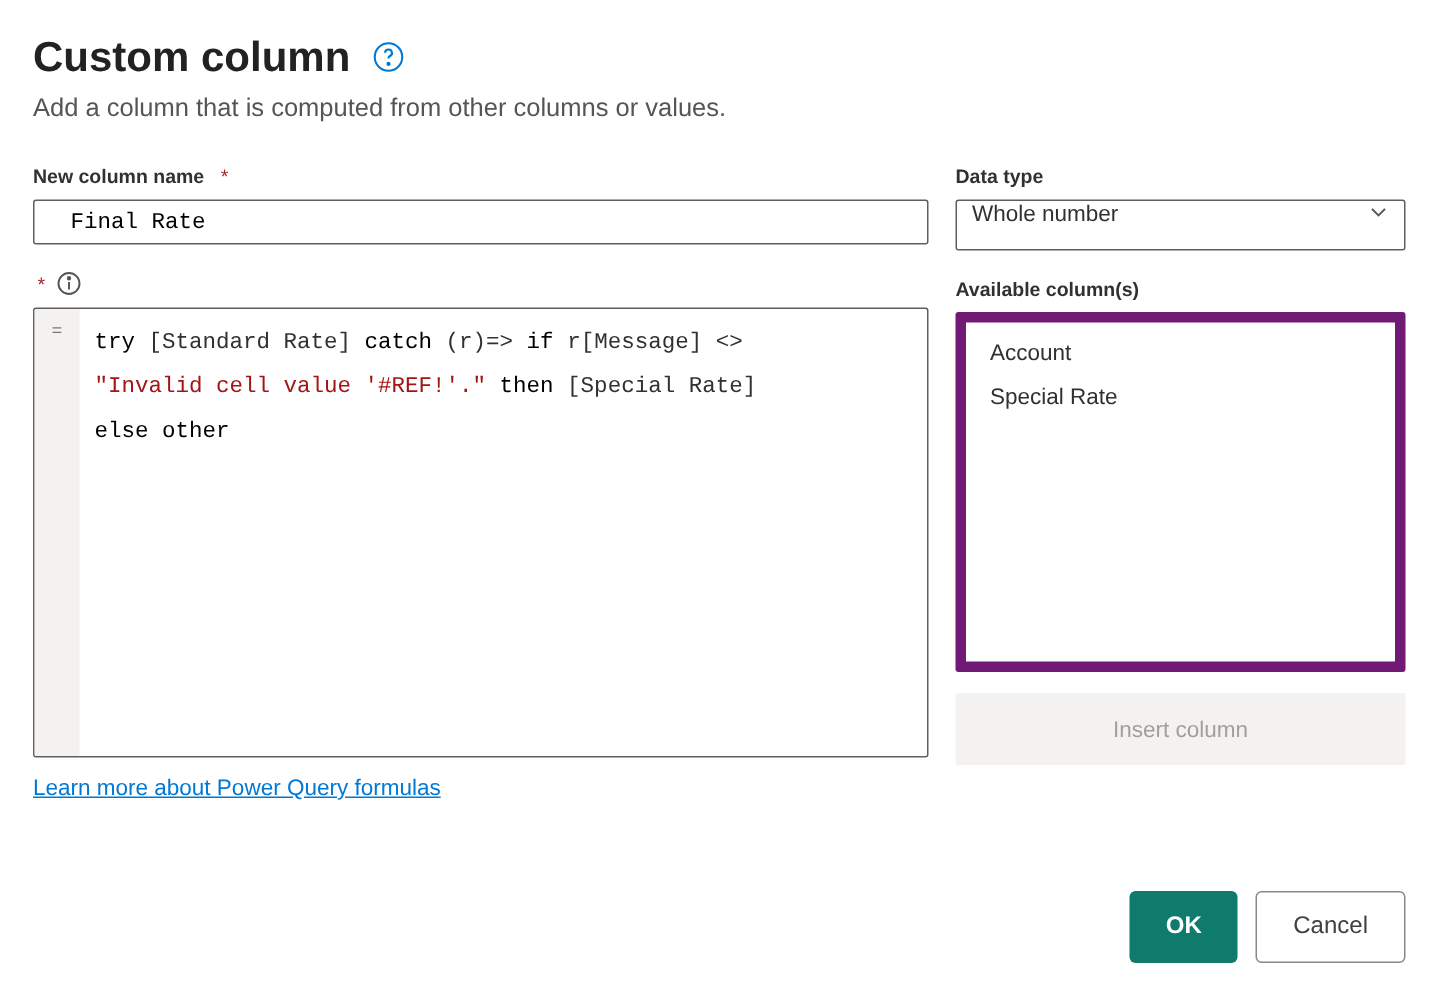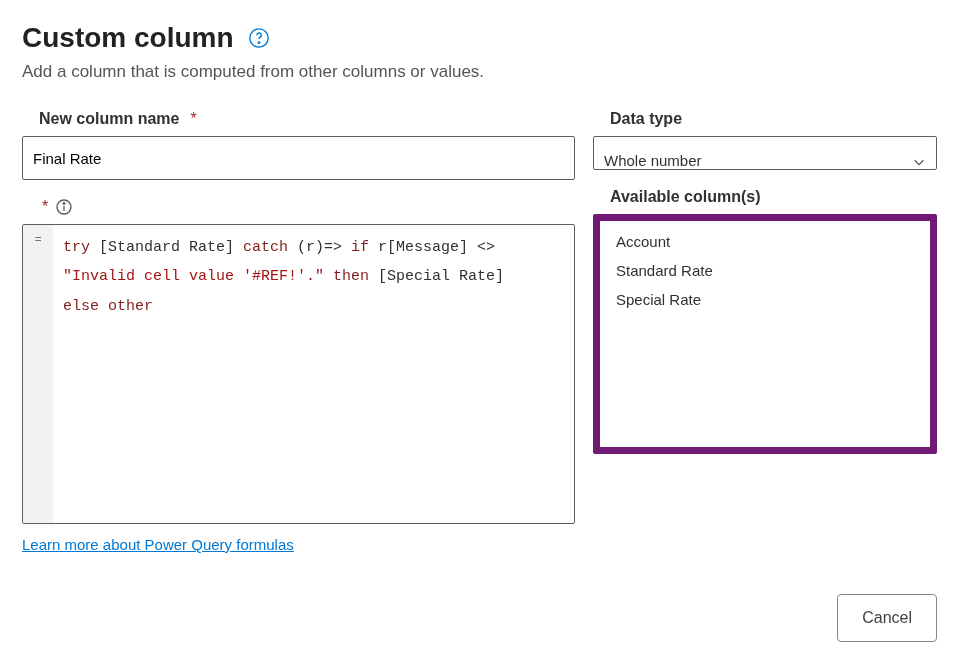--- a/index.html
+++ b/index.html
@@ -10,45 +10,45 @@
       color: #323130;
       width: 959px;
       height: 664px;
     }
     .title-row { display: flex; align-items: center; gap: 14px; margin-bottom: 8px; }
     .title { font-size: 28px; font-weight: 700; color: #222; }
     .help-icon { width: 22px; height: 22px; color: #0078d4; display:flex; align-items:center; justify-content:center;}
     .subtitle { font-size: 17px; color: #555; margin-bottom: 28px; }
     .cols { display: flex; gap: 18px; }
     .left { flex: 1 1 auto; }
-    .right { width: 344px; }
-    .label { font-size: 16px; font-weight: 600; margin-bottom: 8px; display:flex; align-items:center; gap:8px;margin-left:17px;}
+    .right { width: 300px; }
+    .label { font-size: 13px; font-weight: 600; margin-bottom: 8px; display:flex; align-items:center; gap:8px;}
     .req { color: #a4262c; margin-left:3px; font-weight:400;}
     .info-icon { width:16px; height:16px; color:#555; display:inline-flex;}
     .text-input {
-      width: 100%; height: 44px; border: 1px solid #605e5c;
-      border-radius: 2px; padding: 0 10px; font-size: 15px;
+      width: 100%; height: 30px; border: 1px solid #605e5c;
+      border-radius: 2px; padding: 0 24px; font-size: 15px; font-family: Liberation Mono, monospace;
     }
     .select {
       width: 100%; height: 34px; border: 1px solid #605e5c;
       border-radius: 2px; padding: 0 10px; font-size: 15px;
-      display:flex; align-items:flex-end; justify-content:space-between;
+      display:flex; align-items:flex-start; justify-content:space-between;
       background:#fff; cursor:pointer;
     }
     .chevron { color:#555; }
     .formula-box {
       width: 100%; height: 300px; border: 1px solid #605e5c;
       border-radius: 2px; display:flex; background:#fff;
       font-family: Consolas, "Courier New", monospace; font-size:15px;
       margin-bottom:12px; overflow:hidden;
     }
     .gutter { width:30px; background:#f3f2f1; color:#777; text-align:center;
       padding-top:8px; font-size:12px; flex-shrink:0;}
     .code { padding:8px 10px; line-height:1.95; white-space:pre; flex:1;}
-    .kw-blue { color:#7f1d1d; }
+    .kw-blue { color:#000000; }
     .str { color:#a31515; }
     .link { color:#0078d4; text-decoration:underline; font-size:15px; }
     .col-list {
       width:100%; height:240px; border:7px solid #701a75; border-radius:2px;
       padding:6px 4px; margin-bottom:14px; background:#fff;
     }
     .col-item { padding:6px 12px; font-size:15px; cursor:pointer;}
     .insert-btn {
       width:100%; height:48px; background:#f3f2f1; border:none;
       color:#a19f9d; font-size:15px; border-radius:2px; cursor:default;
@@ -120,21 +120,22 @@
       </span>
     </div>
 
     <div style="height:18px"></div>
 
     <div class="label">
         <span>Available column(s)</span>
       </div>
     <div class="col-list">
       <div class="col-item">Account</div>
-      <div class="col-item">Standard Rate</div>
       <div class="col-item">Special Rate</div>
     </div>
+    <button class="insert-btn" disabled="">Insert column</button>
   </div>
 </div>
 
 <div class="footer">
+  <button class="btn btn-primary">OK</button>
   <button class="btn btn-secondary">Cancel</button>
 </div>
 
 </body></html>

